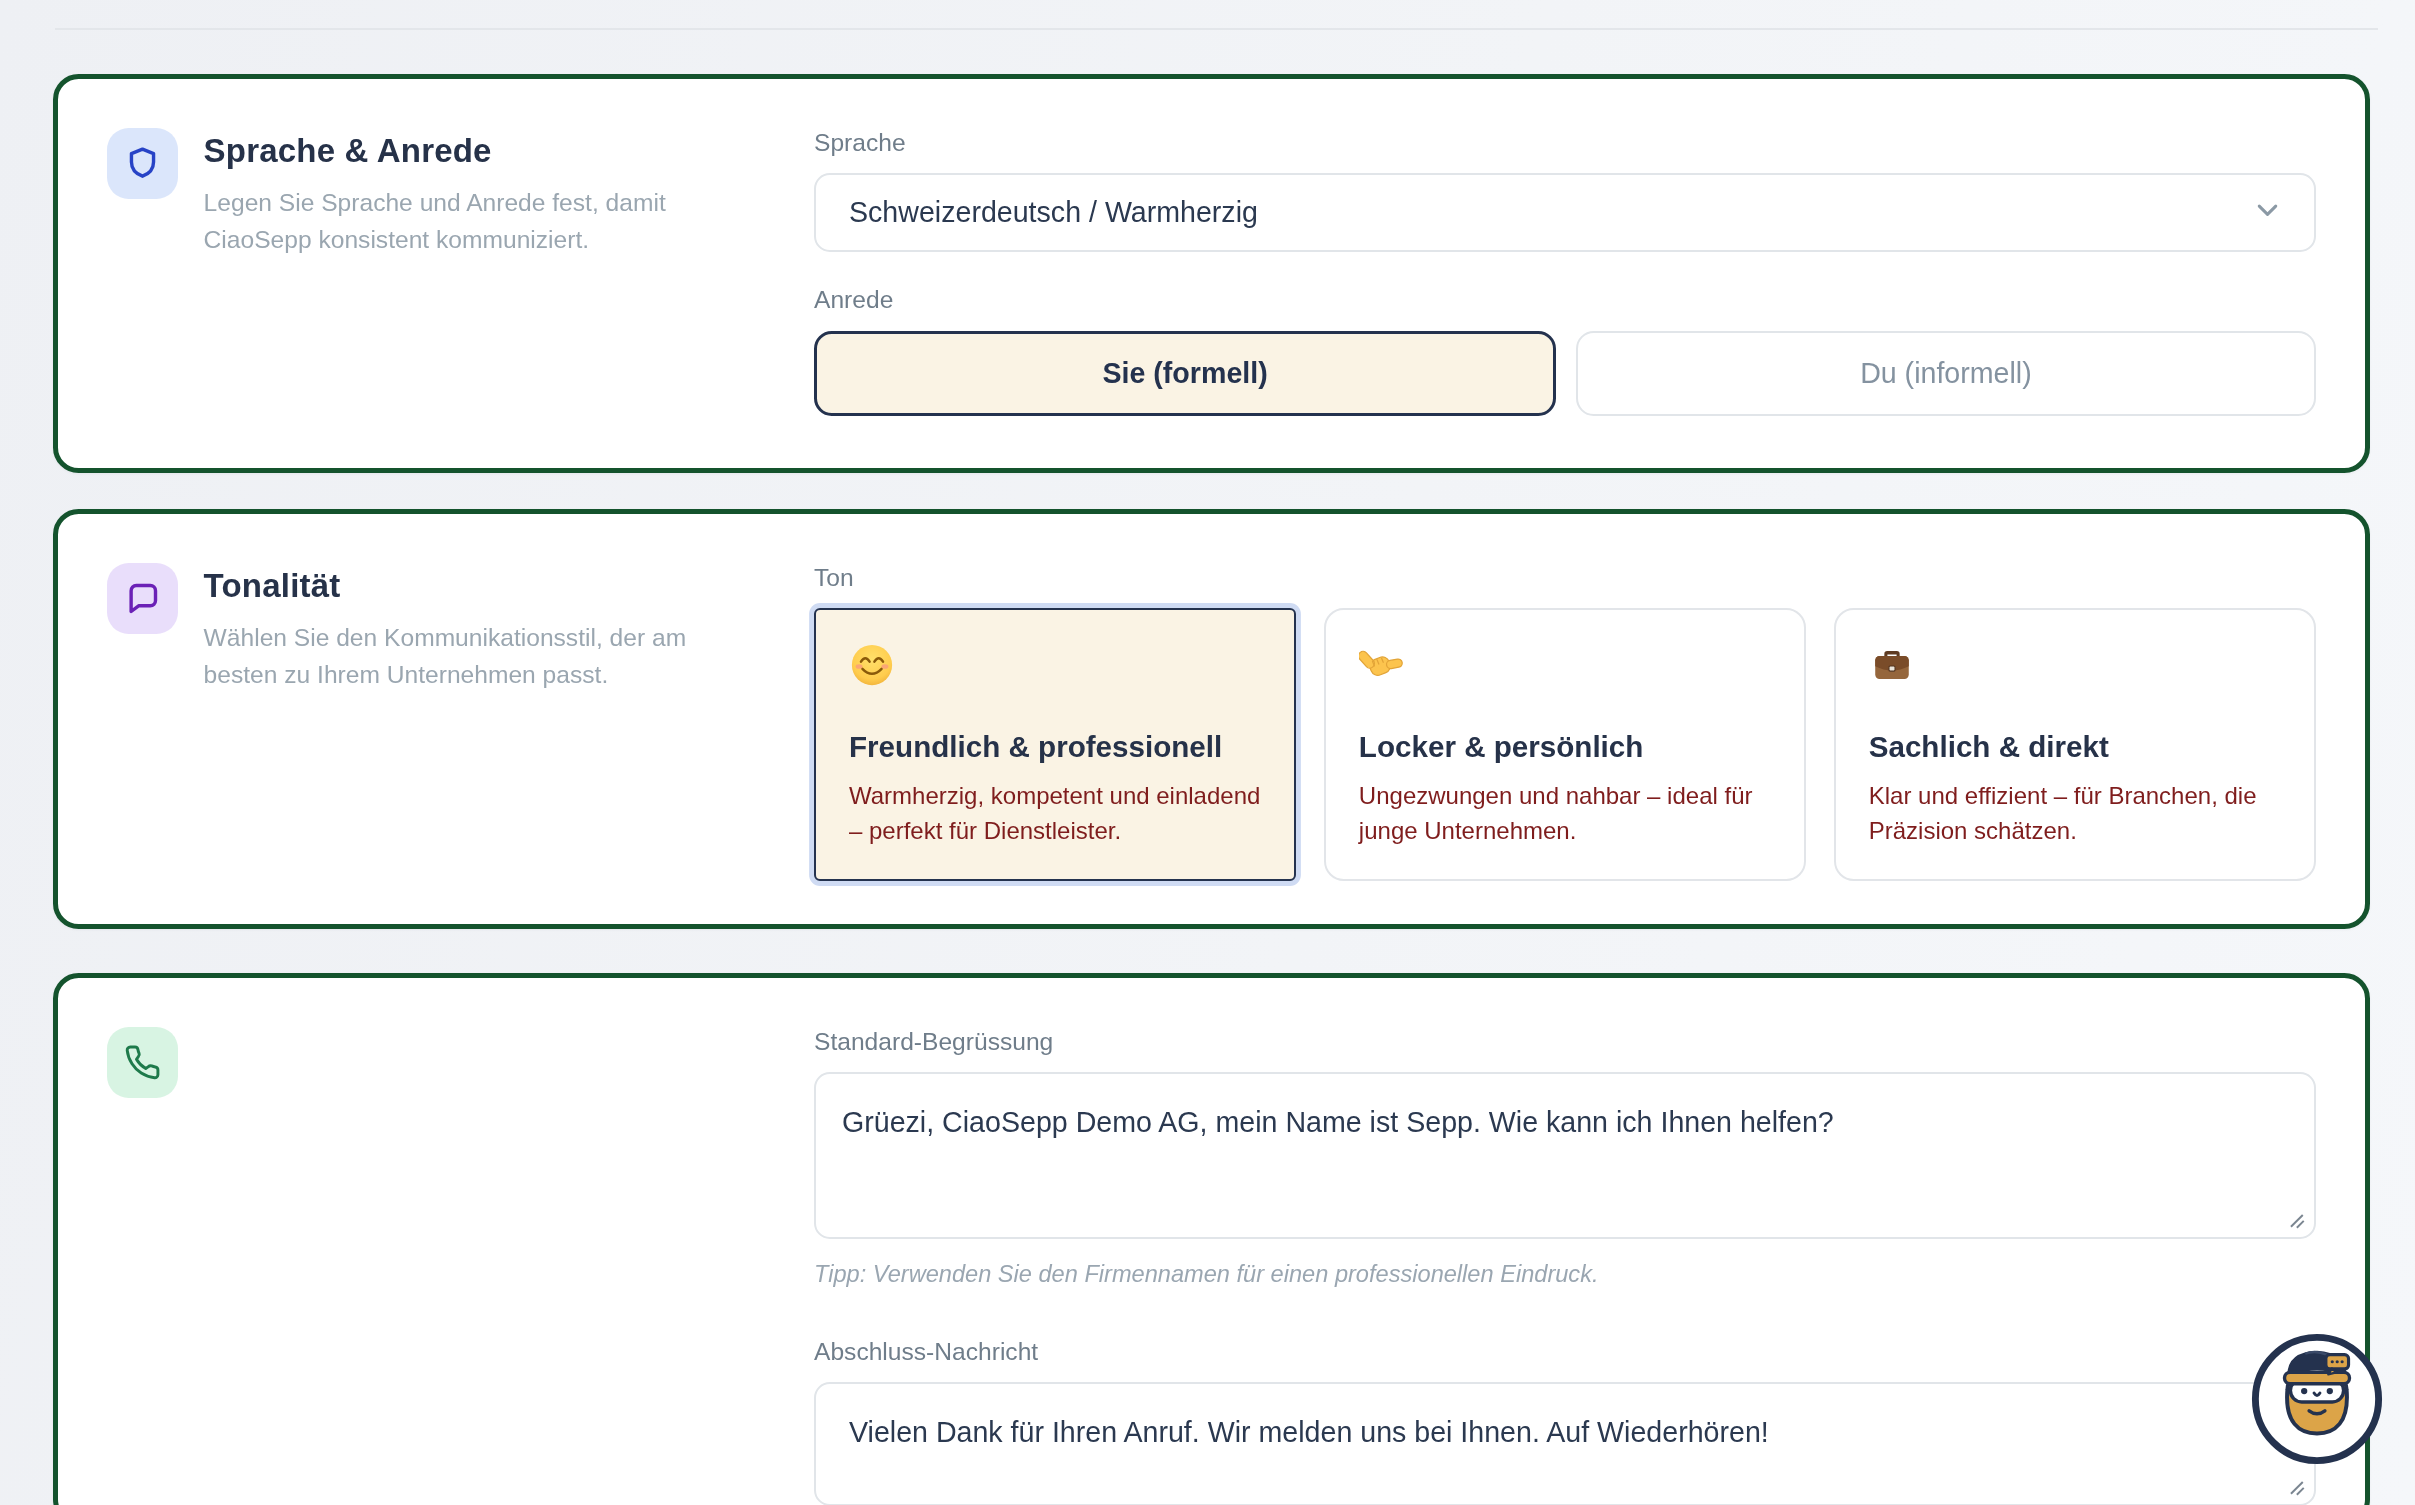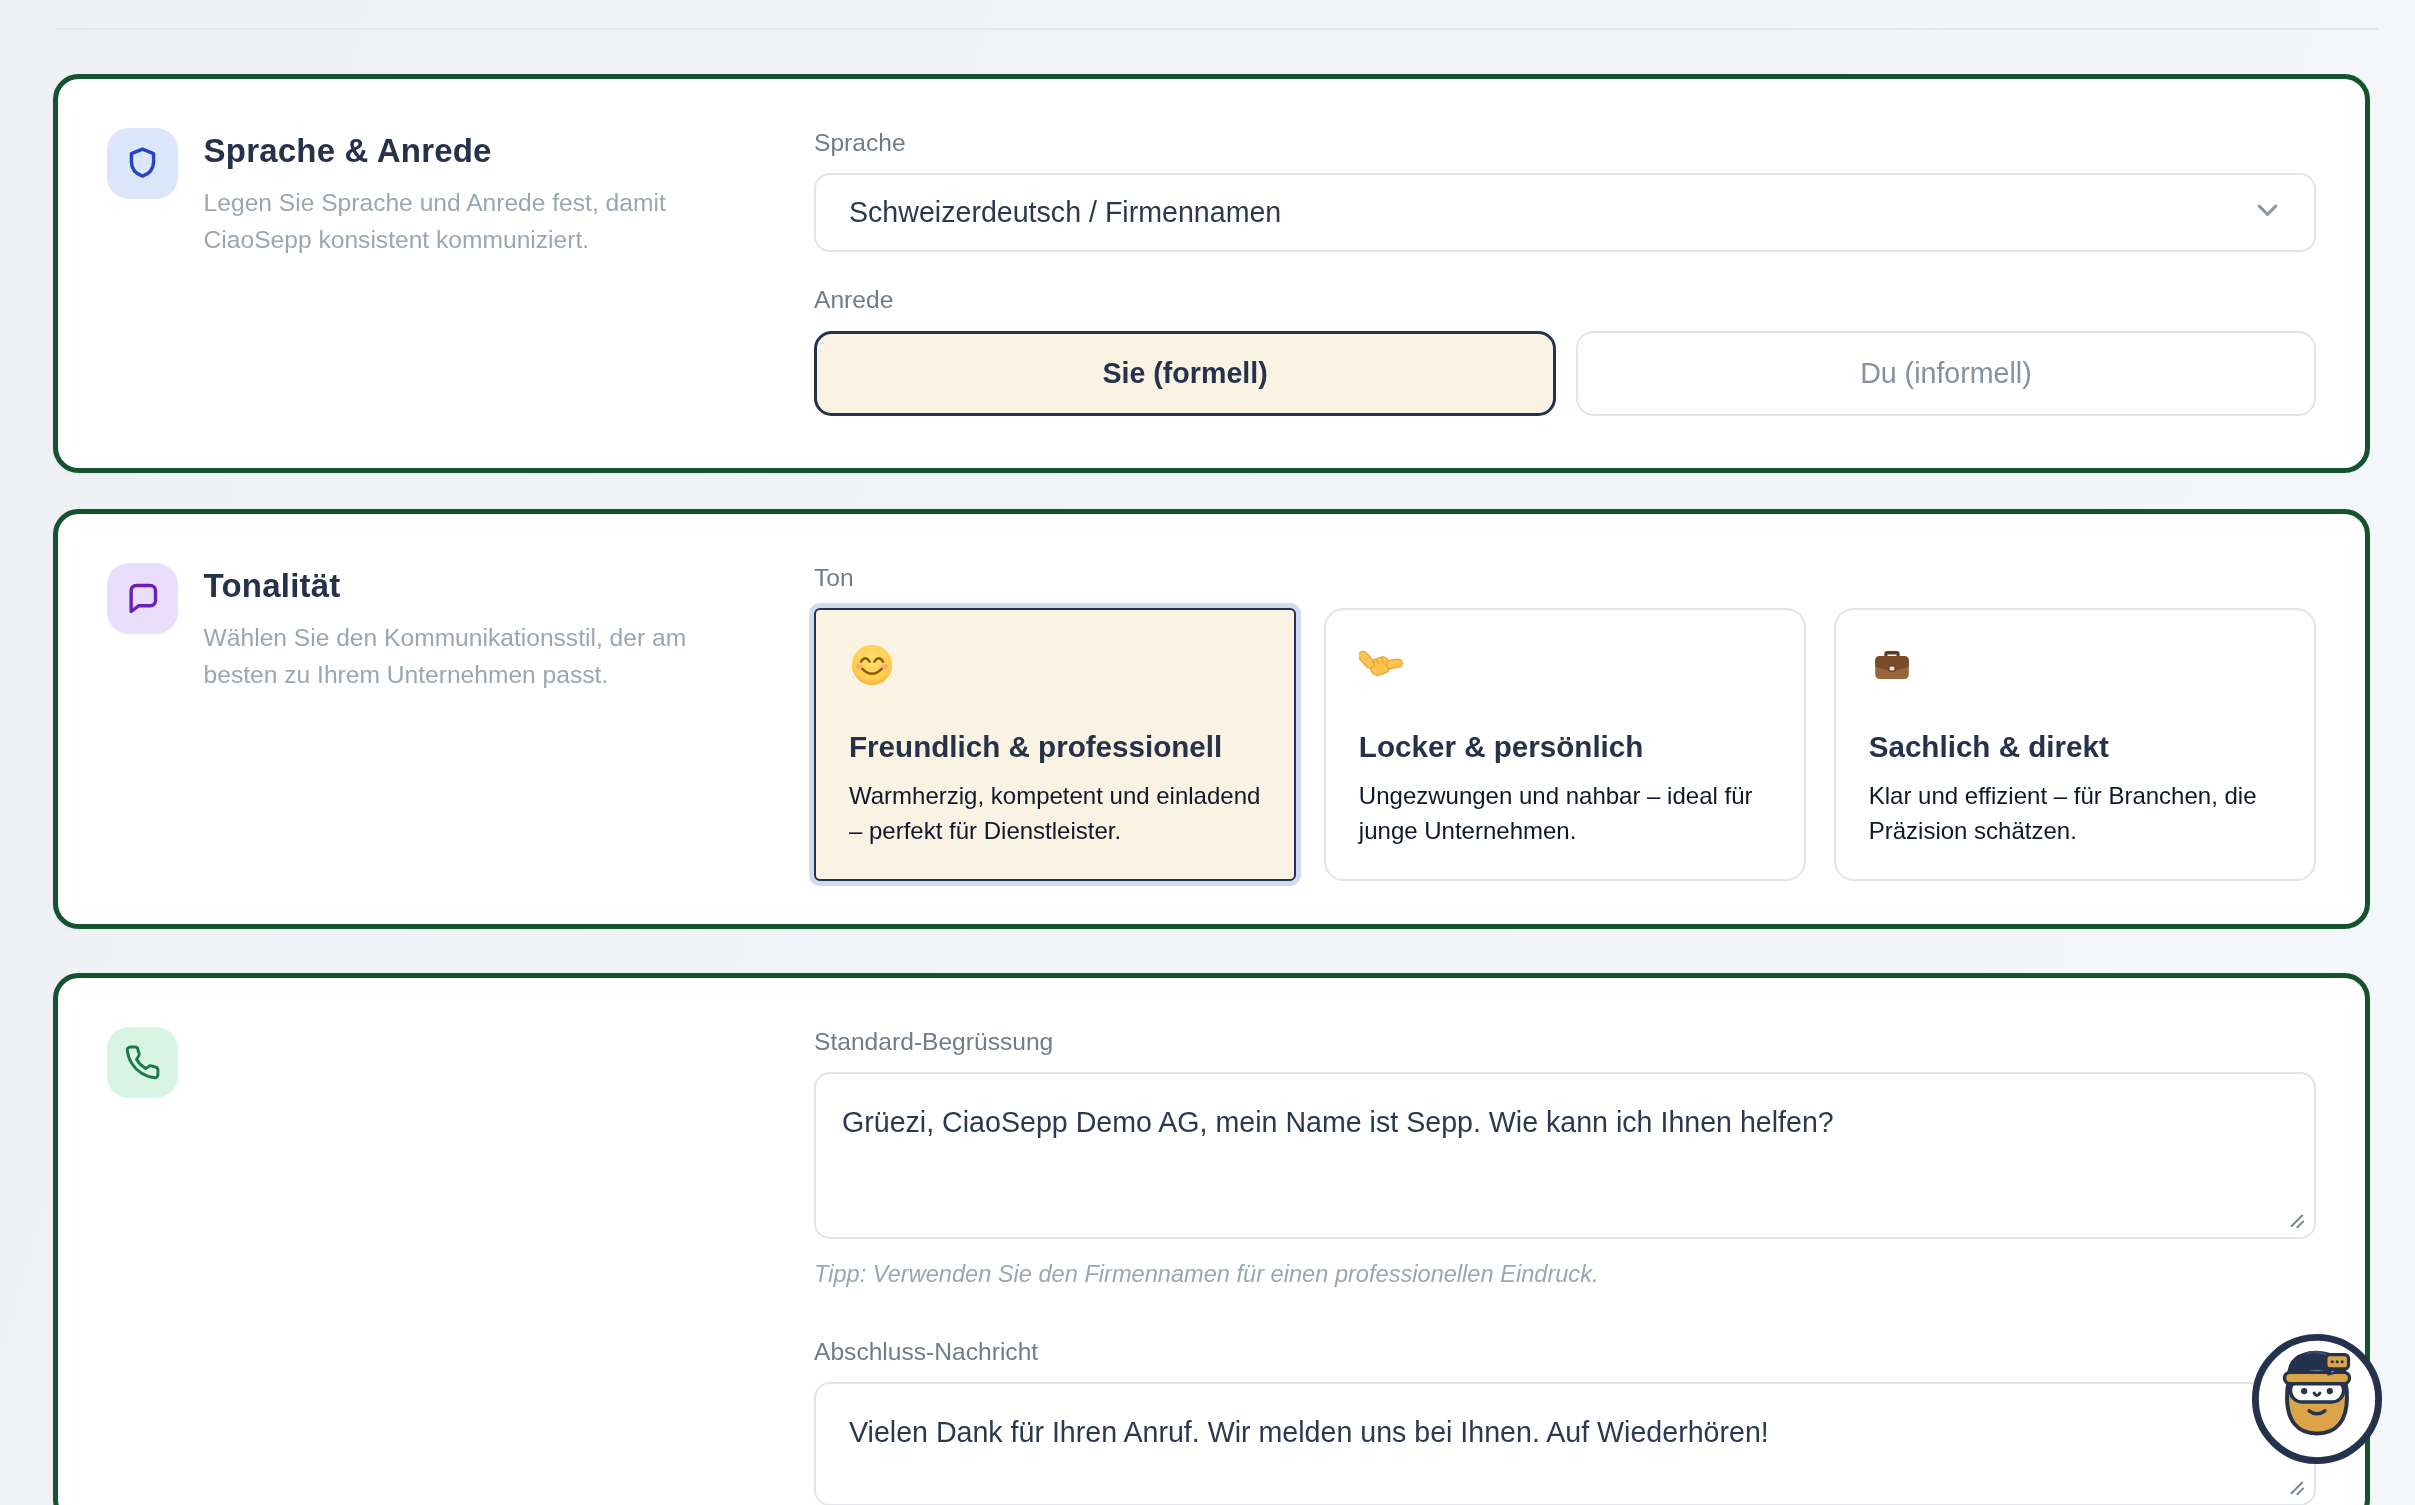--- a/index.html
+++ b/index.html
@@ -68,21 +68,21 @@
     border: 2px solid #e2e5e9; border-radius: 19.7px; background: #fff;
     padding: 31.5px 33px; cursor: pointer;
   }
   .tone.selected {
     background: #faf3e4; border-color: #24324e;
     box-shadow: 0 0 0 4.9px #cfdbf3;
     border-radius: 6px;
   }
   .tone-emoji { height: 47px; }
   .tone-title { font-size: 29.6px; font-weight: 700; color: #263249; margin-top: 41px; }
-  .tone-desc  { font-size: 24px; color: #0f172a; line-height: 35px; margin-top: 13.8px; }
+  .tone-desc  { font-size: 24px; color: #7f1d1d; line-height: 35px; margin-top: 13.8px; }
 
   .ta-wrap { position: relative; }
   textarea.input-area {
     display: block; width: 100%;
     border: 2px solid #e1e5e9; border-radius: 15.8px; background: #fff;
     padding: 27.6px 33px;
     font-family: "Liberation Sans", sans-serif;
     font-size: 28.6px; color: #2b3950; line-height: 41px;
     resize: none; outline: none; overflow: hidden;
   }
@@ -113,21 +113,21 @@
       </svg>
     </div>
     <div>
       <h2 class="card-title">Sprache &amp; Anrede</h2>
       <p class="card-desc">Legen Sie Sprache und Anrede fest, damit CiaoSepp konsistent kommuniziert.</p>
     </div>
   </div>
   <div class="card-right">
     <div class="field-label">Sprache</div>
     <div class="select" role="combobox">
-      <span>Schweizerdeutsch / Firmennamen</span>
+      <span>Schweizerdeutsch / Warmherzig</span>
       <span>
         <svg width="33" height="33" viewBox="0 0 24 24" fill="none">
           <path d="M6 9.5l6 6 6-6" stroke="#8b99a5" stroke-width="2.2" stroke-linecap="round" stroke-linejoin="round"></path>
         </svg>
       </span>
     </div>
     <div class="field-label">Anrede</div>
     <div class="seg-row">
       <button class="seg-btn selected">Sie (formell)</button>
       <button class="seg-btn">Du (informell)</button>

